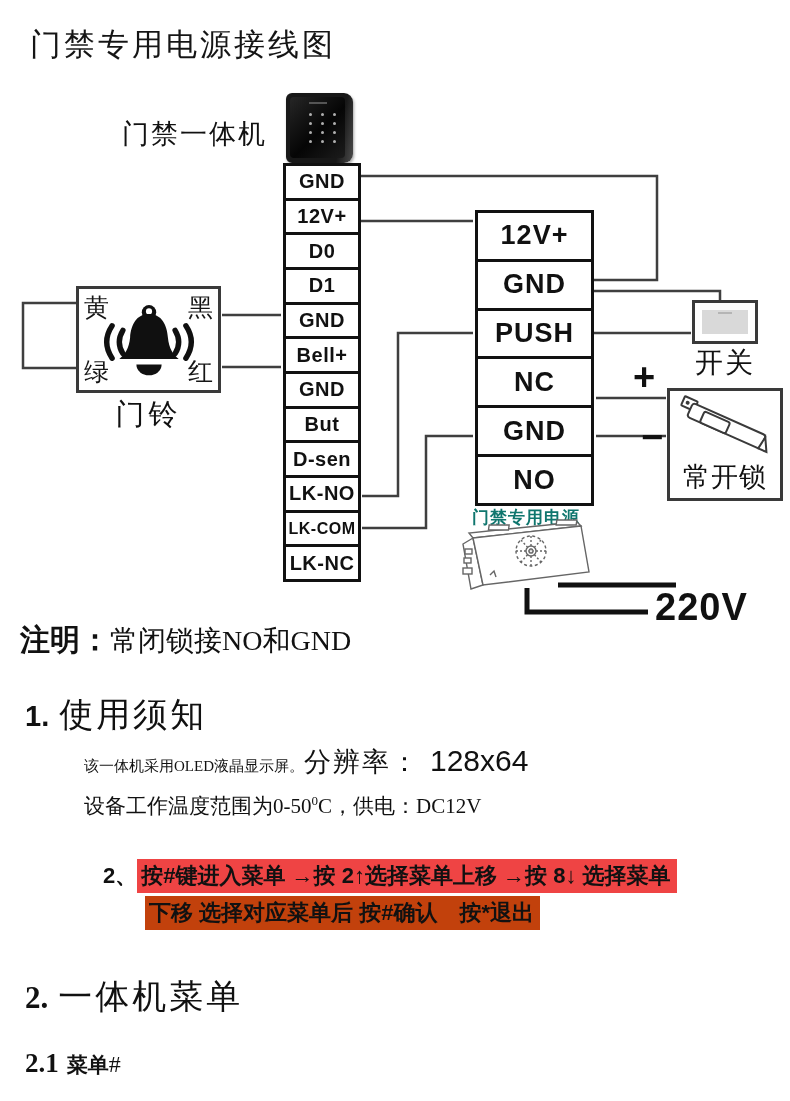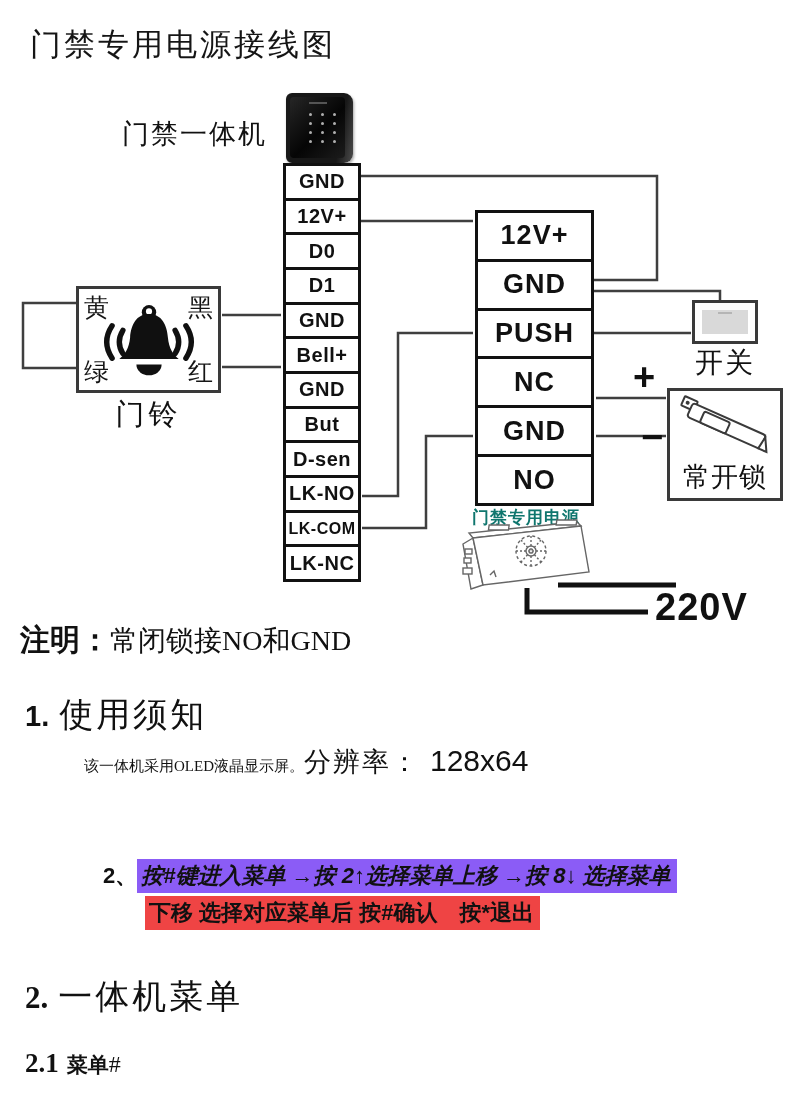--- a/index.html
+++ b/index.html
@@ -221,26 +221,29 @@
     <span class="lbl sans">注明：</span><span class="txt serif">常闭锁接NO和GND</span>
   </div>
 
   <div class="abs h1">
     <span class="h-num sans">1.</span><span class="h-title serif">使用须知</span>
   </div>
 
   <div class="abs u-line1">
     <span class="a serif">该一体机采用OLED液晶显示屏。</span><span class="b serif">分辨率：</span><span class="c sans">128x64</span>
   </div>
+  <div class="abs u-line2 serif">
+    <span>设备工作温度范围为0-50</span><sup>0</sup><span>C，供电：DC12V</span>
+  </div>
 
   <div class="abs li li2 sans">
-    <span class="num">2、</span><span class="hl" style="background: #8b5cf6; font-style: italic;">按#键进入菜单 →按 2↑选择菜单上移 →按 8↓ 选择菜单</span>
+    <span class="num">2、</span><span class="hl" style="background: #ef4444;">按#键进入菜单 →按 2↑选择菜单上移 →按 8↓ 选择菜单</span>
   </div>
   <div class="abs li li3 sans">
-    <span class="hl" style="background: #ef4444;">下移 选择对应菜单后 按#确认　按*退出</span>
+    <span class="hl" style="background: #c2410c;">下移 选择对应菜单后 按#确认　按*退出</span>
   </div>
 
   <div class="abs h2">
     <span class="h-num">2.</span><span class="h-title serif">一体机菜单</span>
   </div>
 
   <div class="abs h21">
     <span class="n">2.1</span><span class="t sans">菜单</span><span class="s">#</span>
   </div>
 

